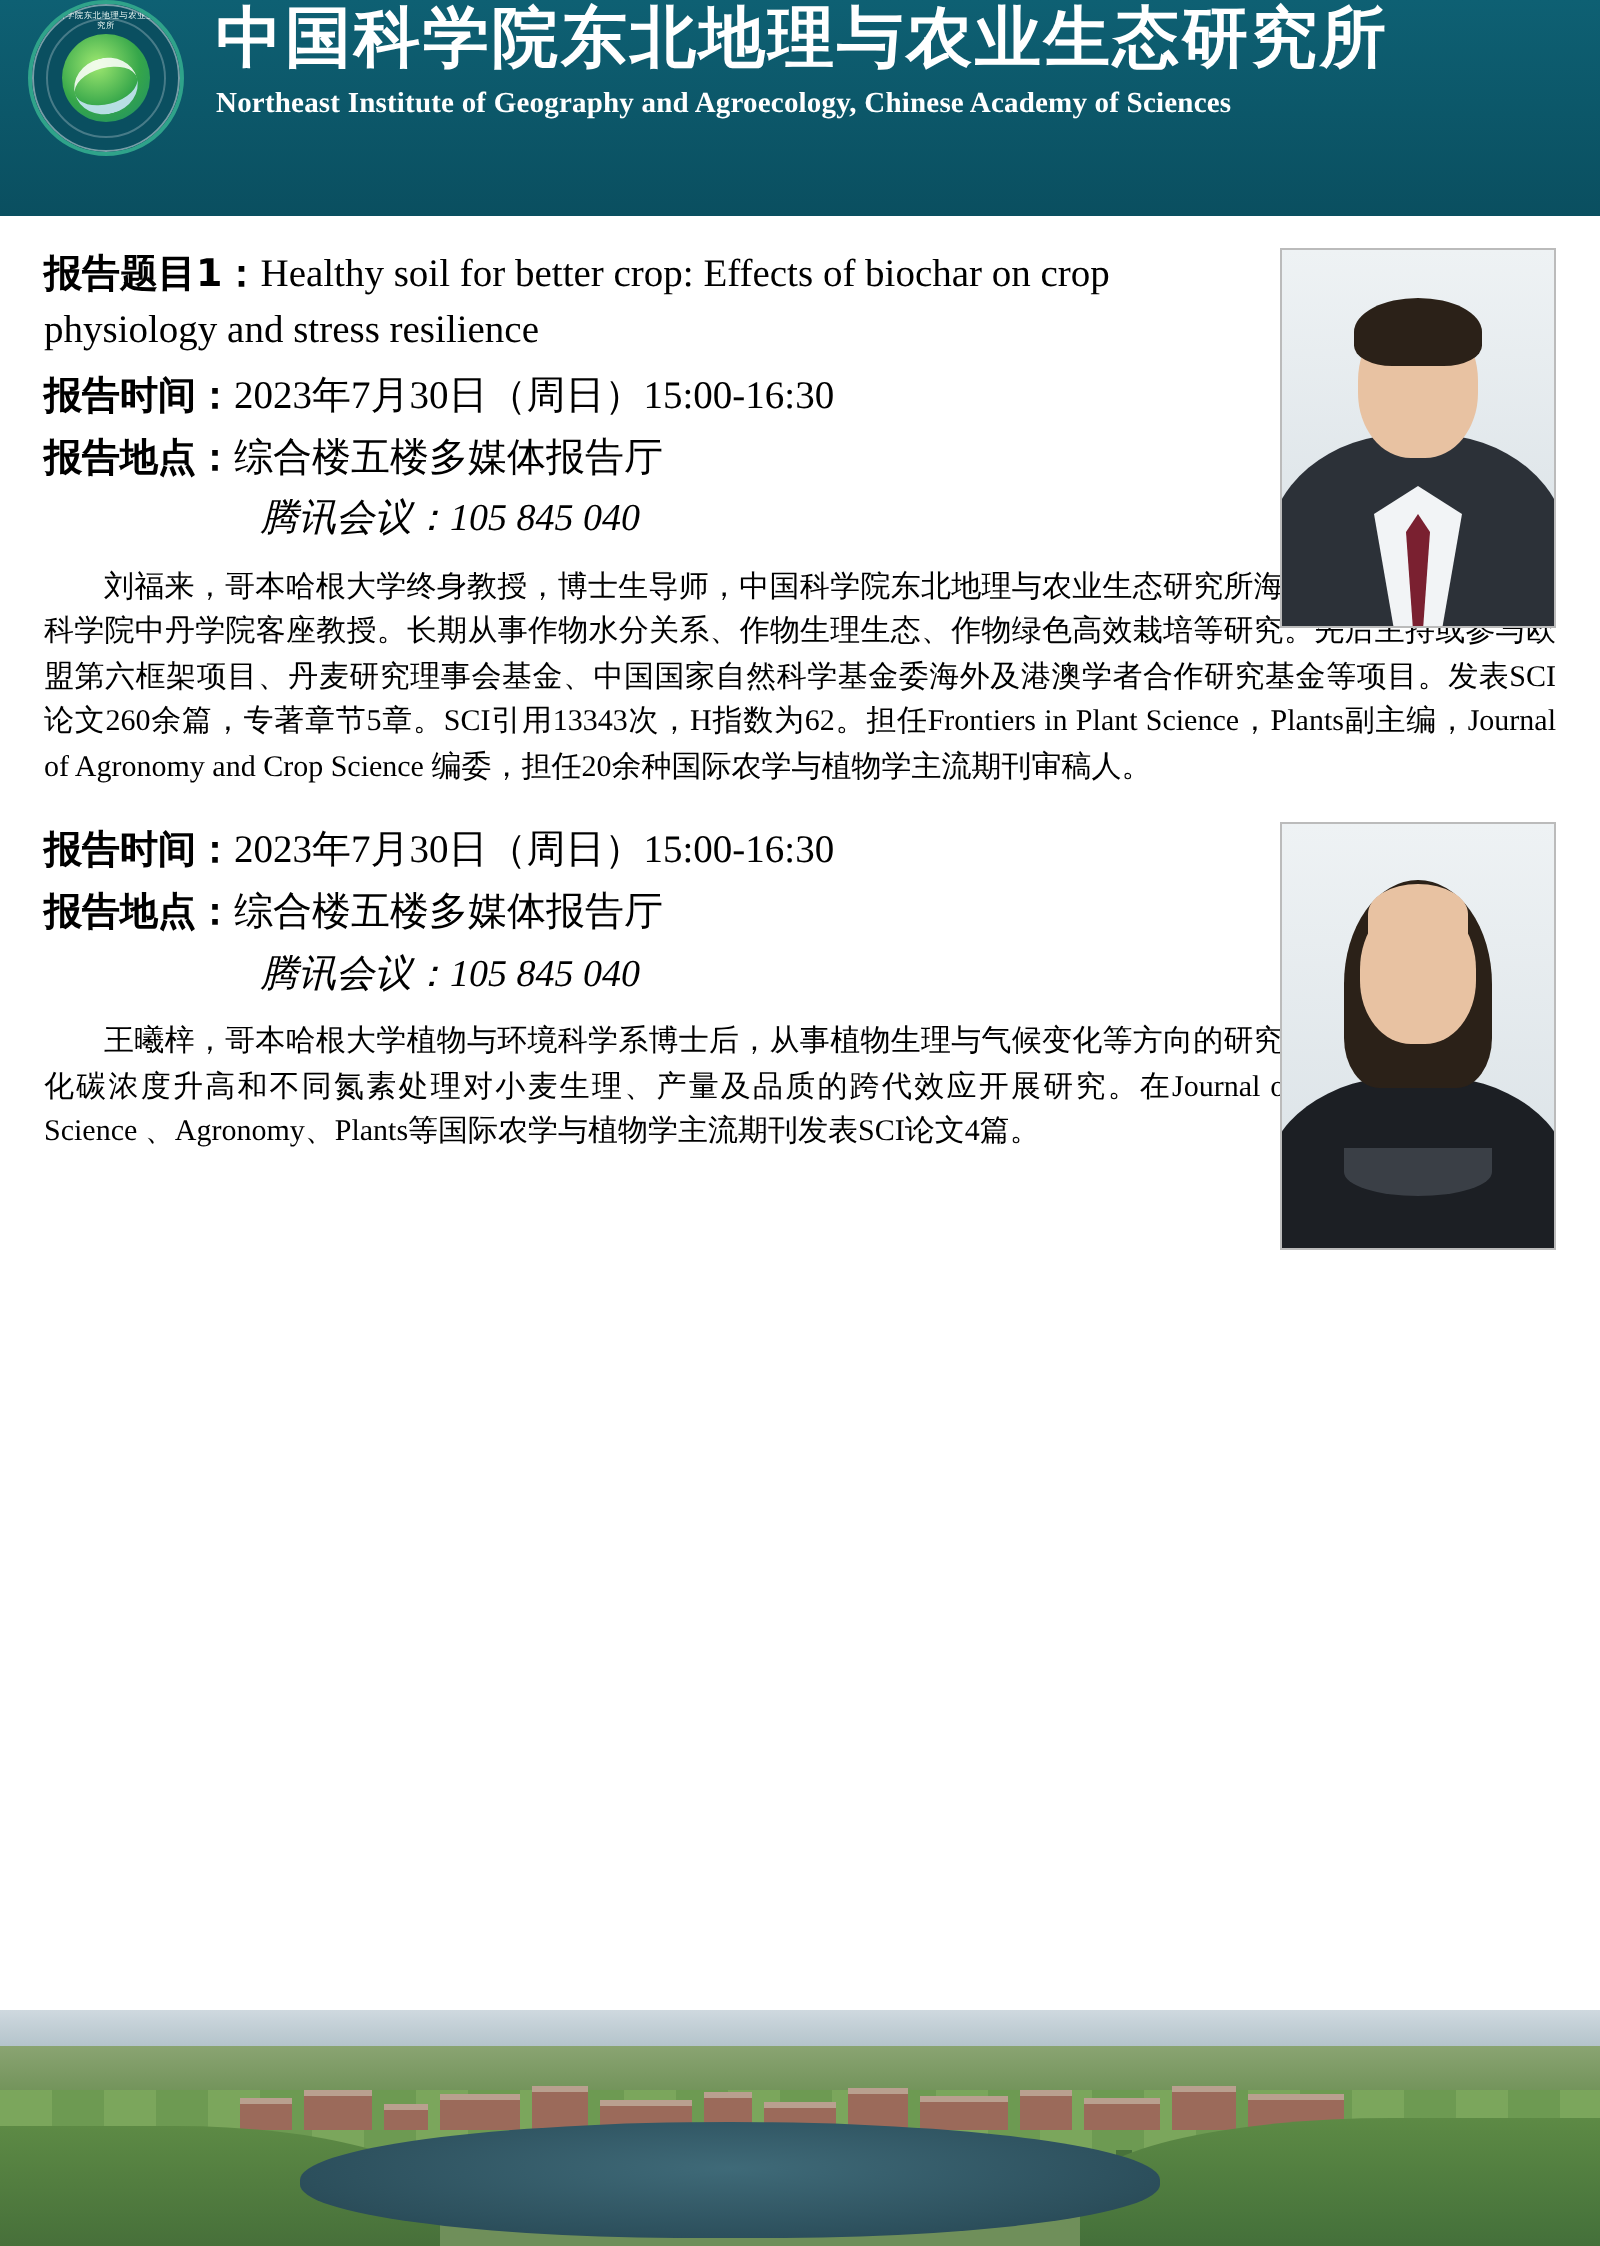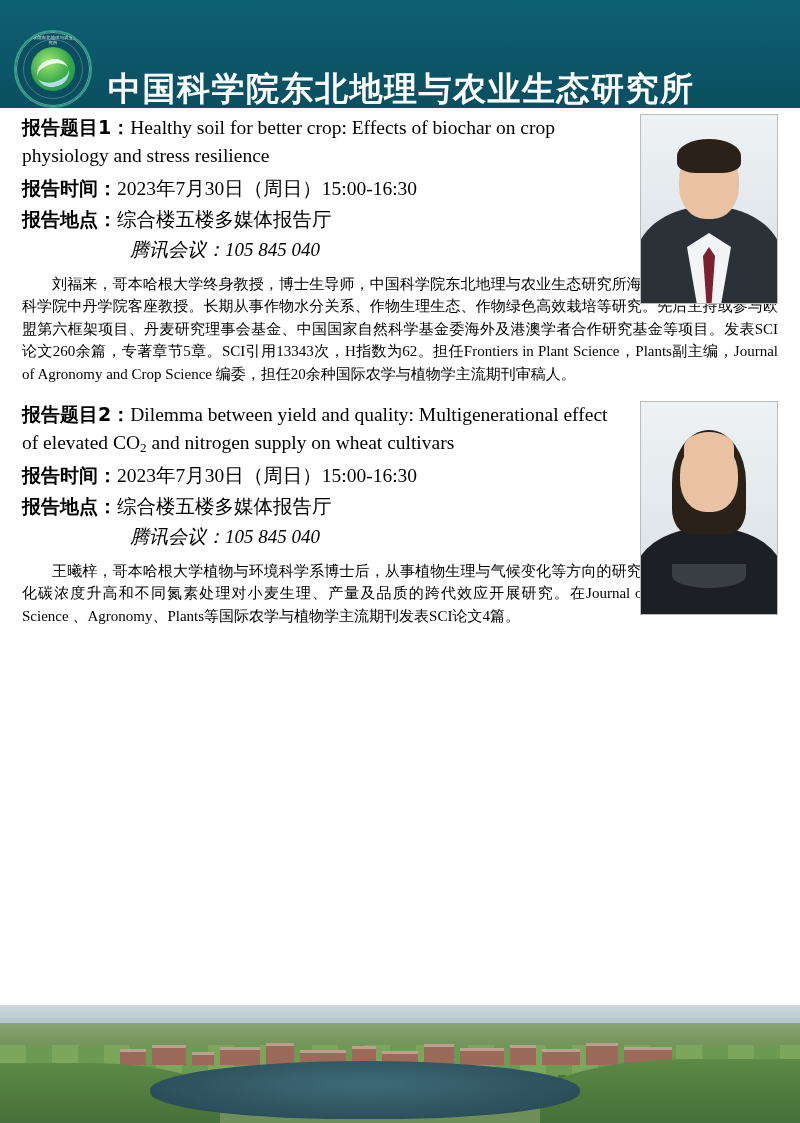--- a/index.html
+++ b/index.html
@@ -13,21 +13,21 @@
     position: relative;
   }
 
   
   .header {
     width: 800px;
     height: 108px;
     background: #0d5c6e;
     background: linear-gradient(180deg, #0e6073 0%, #0a4f60 100%);
     display: flex;
-    align-items: flex-end;
+    align-items: flex-start;
     padding: 0 14px;
     position: relative;
   }
   .logo {
     width: 78px;
     height: 78px;
     flex: 0 0 78px;
     border-radius: 50%;
     background: #0a4f60;
     border: 2px solid #2fa38a;
@@ -94,21 +94,21 @@
   .title-en {
     font-size: 14.5px;
     font-weight: bold;
     margin-top: 6px;
     letter-spacing: .1px;
     font-family: "Liberation Serif", serif;
   }
 
   
   .content {
-    padding: 6px 22px 0 22px;
+    padding: 16px 22px 0 22px;
     position: relative;
   }
 
   .talk { position: relative; }
 
   .portrait {
     position: absolute;
     right: 0;
     width: 138px;
     border: 1px solid #bbb;
@@ -224,20 +224,21 @@
 
 <div class="header">
   <div class="logo">
     <div class="ring-text"></div>
     <div class="ring-text2"></div>
     <div class="tiny">中国科学院东北地理与农业生态研究所</div>
     <div class="emblem"></div>
   </div>
   <div class="header-titles">
     <div class="title-cn">中国科学院东北地理与农业生态研究所</div>
+    <div class="title-en">Northeast Institute of Geography and Agroecology, Chinese Academy of Sciences</div>
   </div>
 </div>
 
 <div class="content">
 
   <div class="talk" style="min-height:200px;">
     <div class="portrait p1">
       <div class="ph">
         <div class="bg"></div>
         <div class="body"></div>
@@ -269,23 +270,20 @@
       <div class="ph">
         <div class="bg"></div>
         <div class="body"></div>
         <div class="collar"></div>
         <div class="hair"></div>
         <div class="head"></div>
         <div class="hair2"></div>
       </div>
     </div>
 
-    <div class="title-line">
-      <span class="lbl">报告题目2：</span><span class="title-text">Dilemma between yield and quality: Multigenerational effect of elevated CO</span><sub>2</sub><span class="title-text"> and nitrogen supply on wheat cultivars</span>
-    </div>
     <div class="line">
       <span class="lbl">报告时间：</span><span>2023年7月30日（周日）15:00-16:30</span>
     </div>
     <div class="line">
       <span class="lbl">报告地点：</span><span>综合楼五楼多媒体报告厅</span>
     </div>
     <div class="line meet">腾讯会议：105 845 040</div>
 
     <div class="bio second">王曦梓，哥本哈根大学植物与环境科学系博士后，从事植物生理与气候变化等方向的研究工作，特别围绕二氧化碳浓度升高和不同氮素处理对小麦生理、产量及品质的跨代效应开展研究。在Journal of Agronomy and Crop Science 、Agronomy、Plants等国际农学与植物学主流期刊发表SCI论文4篇。</div>
   </div>

